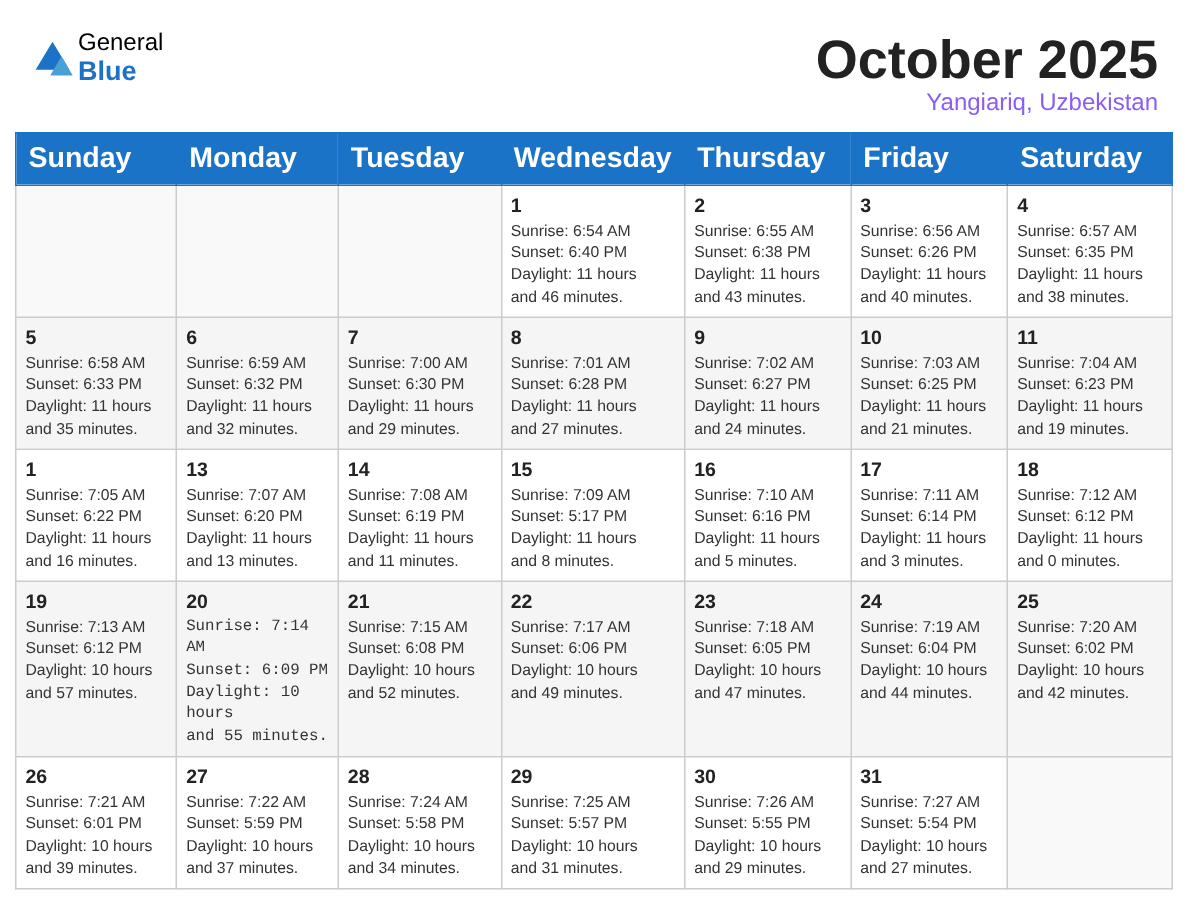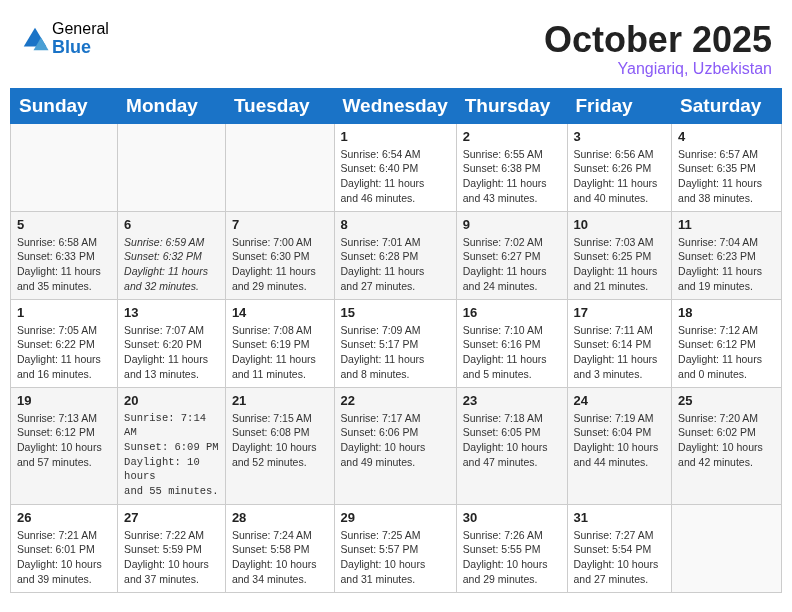--- a/index.html
+++ b/index.html
@@ -165,21 +165,21 @@
       <tr>
         <td>
           <div class="day-number">5</div>
           <div class="day-info" style="white-space: pre-line;">Sunrise: 6:58 AM
 Sunset: 6:33 PM
 Daylight: 11 hours
 and 35 minutes.</div>
         </td>
         <td>
           <div class="day-number">6</div>
-          <div class="day-info" style="white-space: pre-line; font-style: italic;">Sunrise: 6:59 AM
+          <div class="day-info" style="white-space: pre-line;">Sunrise: 6:59 AM
 Sunset: 6:32 PM
 Daylight: 11 hours
 and 32 minutes.</div>
         </td>
         <td>
           <div class="day-number">7</div>
           <div class="day-info" style="white-space: pre-line;">Sunrise: 7:00 AM
 Sunset: 6:30 PM
 Daylight: 11 hours
 and 29 minutes.</div>

